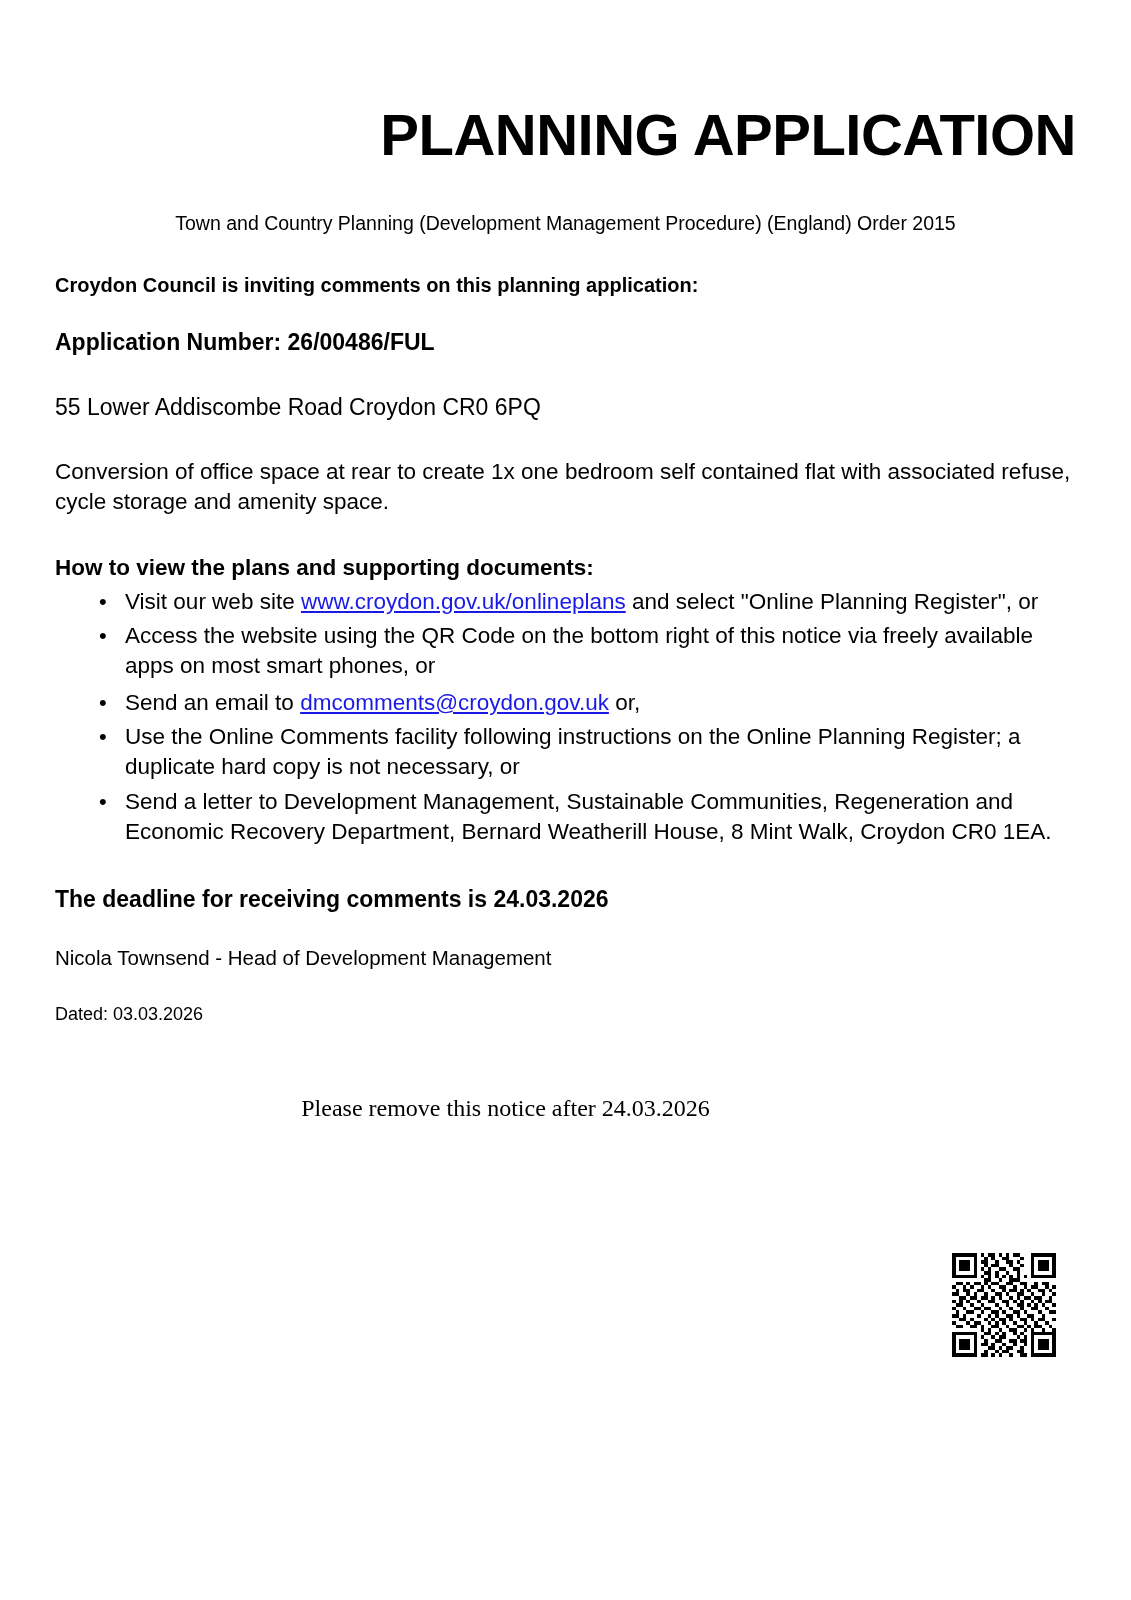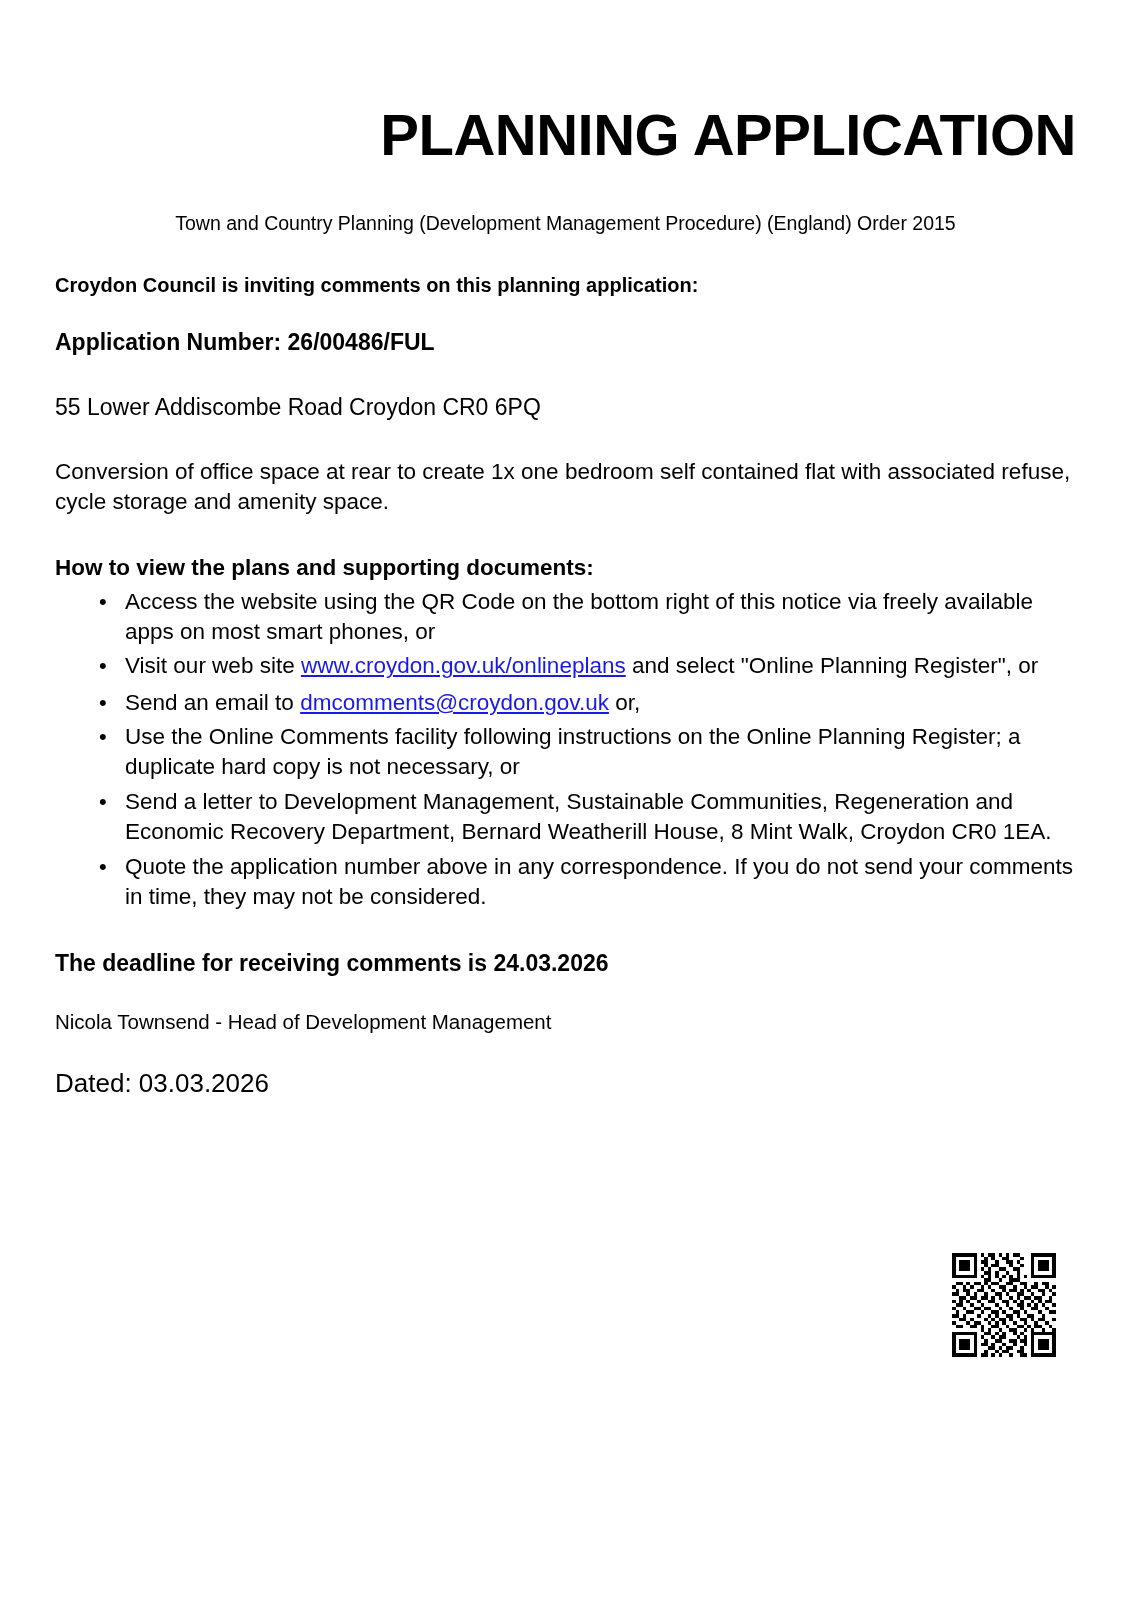--- a/index.html
+++ b/index.html
@@ -87,21 +87,21 @@
   .deadline {
     font-size: 23px;
     font-weight: bold;
     margin: 38px 0 0 0;
   }
   .signature {
     font-size: 20.5px;
     margin: 33px 0 0 0;
   }
   .dated {
-    font-size: 26px;
+    font-size: 18px;
     margin: 34px 0 12px 0;
   }
   .remove-notice {
     font-size: 24px;
     font-family: "Liberation Serif", serif;
     margin: 70px 0 0 0;
     text-align: center;
     padding-right: 120px;
   }
   .qr {
@@ -126,48 +126,46 @@
 
   <p class="appnum">Application Number:  26/00486/FUL</p>
 
   <p class="address">55 Lower Addiscombe Road Croydon CR0 6PQ</p>
 
   <p class="description">Conversion of office space  at rear to create 1x one bedroom self contained flat with associated refuse, cycle storage  and amenity space.</p>
 
   <p class="section-head">How to view the plans and supporting documents:</p>
   <ul class="bullets">
     <li>
-      <span>Access the website using the QR Code on the bottom right of this notice via freely available apps on most smart phones, or</span>
+      <span>Visit our web site </span><a class="link" href="#">www.croydon.gov.uk/onlineplans</a><span> and select "Online Planning Register", or</span>
     </li>
     <li>
-      <span>Visit our web site </span><a class="link" href="#">www.croydon.gov.uk/onlineplans</a><span> and select "Online Planning Register", or</span>
+      <span>Access the website using the QR Code on the bottom right of this notice via freely available apps on most smart phones, or</span>
     </li>
   </ul>
 
   <ul class="bullets">
     <li>
       <span>Send an email to </span><a class="link" href="#">dmcomments@croydon.gov.uk</a><span> or,</span>
     </li>
     <li>
       <span>Use the Online Comments facility following instructions on the Online Planning Register; a duplicate hard copy is not necessary, or</span>
     </li>
     <li>
       <span>Send a letter to Development Management, Sustainable Communities, Regeneration and Economic Recovery Department, Bernard Weatherill House, 8 Mint Walk, Croydon CR0 1EA.</span>
     </li>
-    <li>
-      <span>Quote the application number above in any correspondence. If you do not send your comments in time, they may not be considered.</span>
-    </li>
   </ul>
 
   <p class="deadline">The deadline for receiving comments is 24.03.2026</p>
 
   <p class="signature">Nicola Townsend - Head of Development Management</p>
 
   <p class="dated">Dated:  03.03.2026</p>
 
+  <p class="remove-notice">Please remove this notice after 24.03.2026</p>
 
   <div class="qr">
     <svg viewBox="0 0 29 29" width="104" height="104" shape-rendering="crispEdges">
       <rect width="29" height="29" fill="#ffffff"></rect>
       <g fill="#000000">
         <rect x="0" y="0" width="7" height="1"></rect>
           <rect x="8" y="0" width="1" height="1"></rect>
           <rect x="10" y="0" width="2" height="1"></rect>
           <rect x="13" y="0" width="1" height="1"></rect>
           <rect x="15" y="0" width="1" height="1"></rect>

